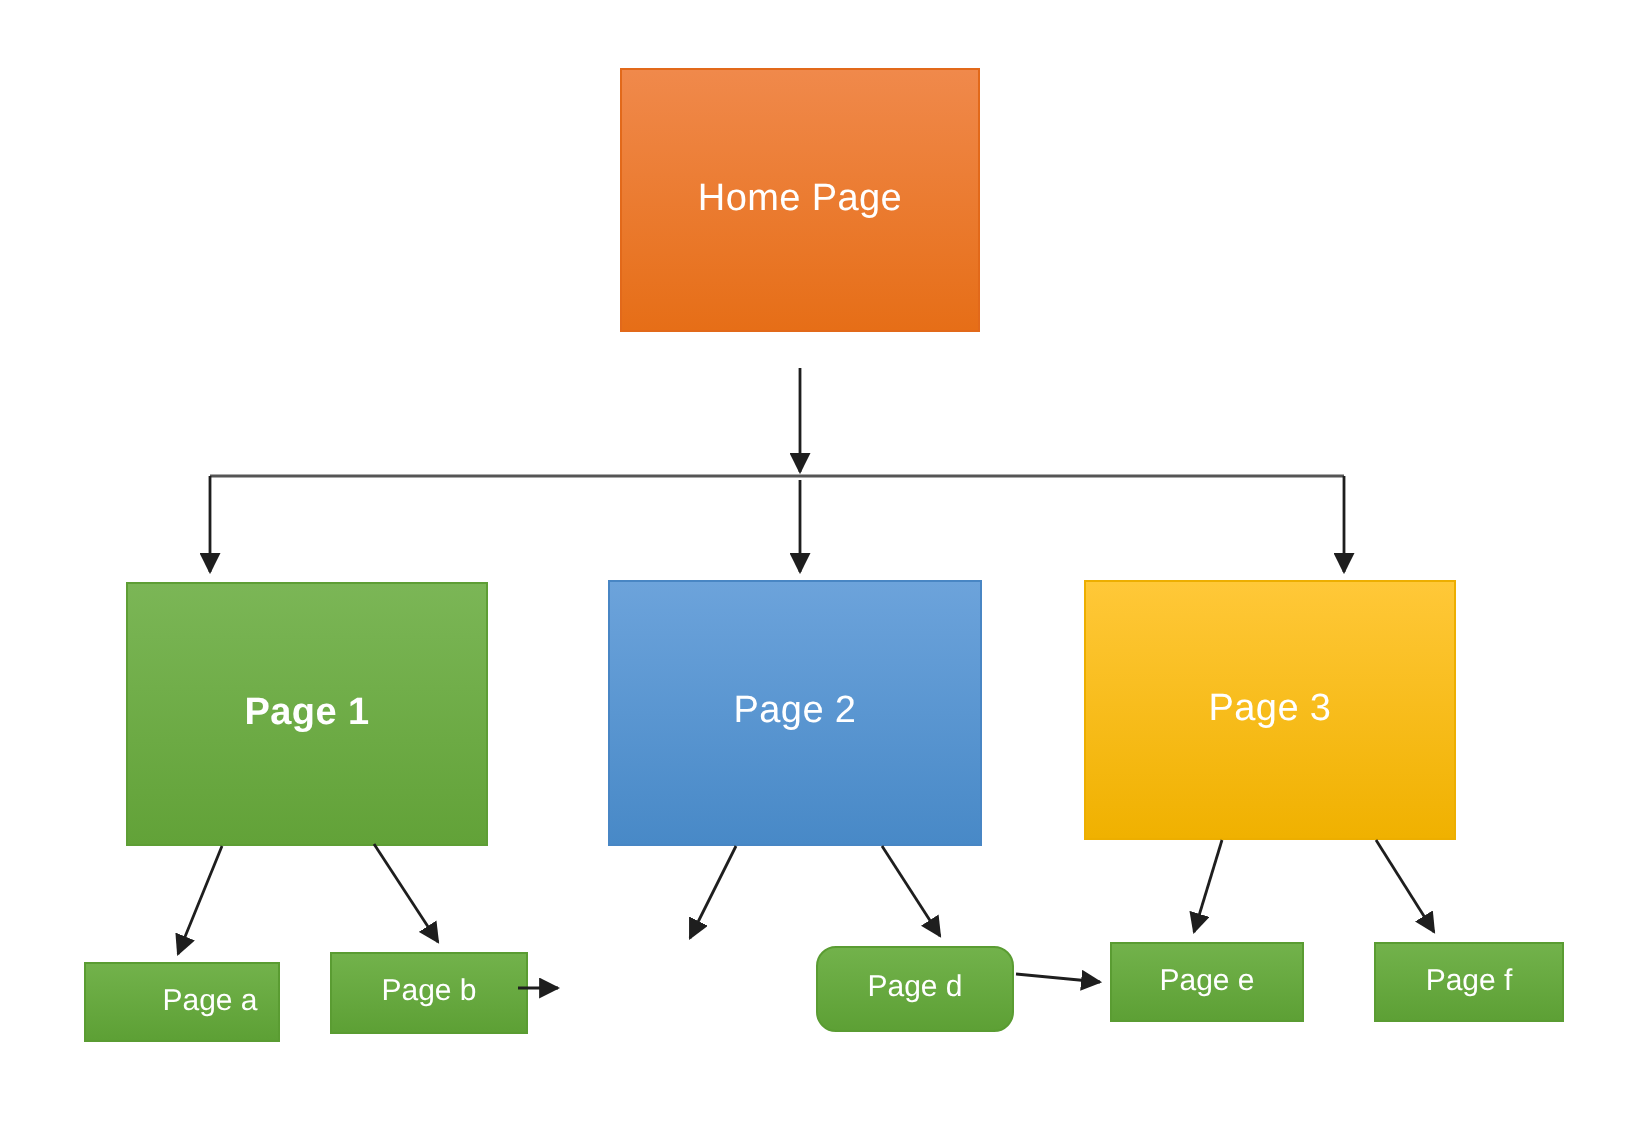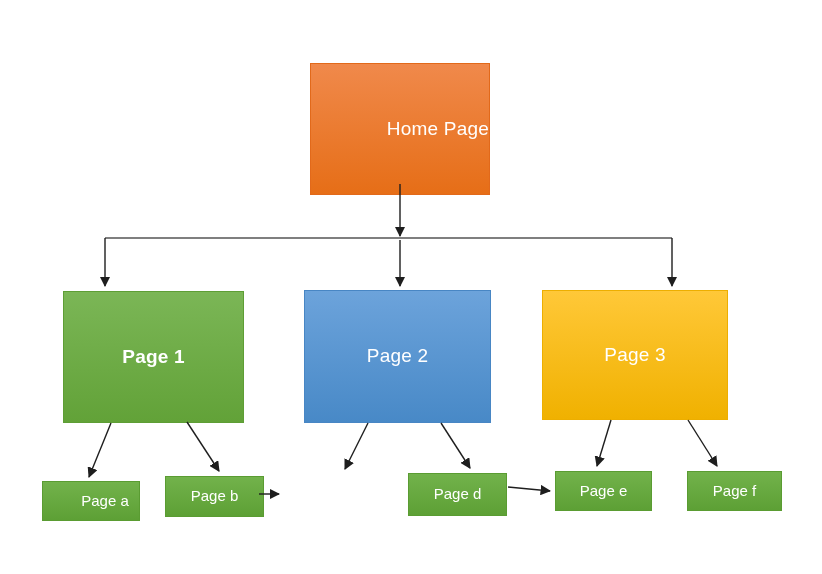--- a/index.html
+++ b/index.html
@@ -47,21 +47,21 @@
     <path class="edge" d="M111,423 L89,477" fill="none" stroke="#1E1E1E" stroke-width="1.4" marker-end="url(#ah)"></path>
     <path class="edge" d="M187,422 L219,471" fill="none" stroke="#1E1E1E" stroke-width="1.4" marker-end="url(#ah)"></path>
     <path class="edge" d="M368,423 L345,469" fill="none" stroke="#1E1E1E" stroke-width="1.4" marker-end="url(#ah)"></path>
     <path class="edge" d="M441,423 L470,468" fill="none" stroke="#1E1E1E" stroke-width="1.4" marker-end="url(#ah)"></path>
     <path class="edge" d="M611,420 L597,466" fill="none" stroke="#1E1E1E" stroke-width="1.4" marker-end="url(#ah)"></path>
     <path class="edge" d="M688,420 L717,466" fill="none" stroke="#1E1E1E" stroke-width="1.4" marker-end="url(#ah)"></path>
     <path class="edge" d="M259,494 L279,494" fill="none" stroke="#1E1E1E" stroke-width="1.4" marker-end="url(#ah)"></path>
     <path class="edge" d="M508,487 L550,491" fill="none" stroke="#1E1E1E" stroke-width="1.4" marker-end="url(#ah)"></path>
   </svg>
 
-  <div class="node big" style="left: 310px; top: 63px; width: 180px; height: 132px; background: linear-gradient(rgb(240, 137, 75) 0%, rgb(230, 110, 23) 100%); border-color: rgb(226, 105, 26); color: rgb(255, 255, 255); justify-content: flex-end;">
+  <div class="node big" style="left: 310px; top: 34px; width: 180px; height: 132px; background: linear-gradient(rgb(240, 137, 75) 0%, rgb(230, 110, 23) 100%); border-color: rgb(226, 105, 26); color: rgb(255, 255, 255);">
     <span class="node-label">Home Page</span>
   </div>
 
   <div class="node big" style="left: 63px; top: 291px; width: 181px; height: 132px; background: linear-gradient(rgb(123, 182, 86) 0%, rgb(98, 162, 56) 100%); border-color: rgb(94, 158, 53); color: rgb(255, 255, 255); font-weight: bold;">
     <span class="node-label">Page 1</span>
   </div>
 
   <div class="node big" style="left: 304px; top: 290px; width: 187px; height: 133px; background: linear-gradient(rgb(108, 163, 219) 0%, rgb(72, 137, 199) 100%); border-color: rgb(72, 134, 196); color: rgb(255, 255, 255);">
     <span class="node-label">Page 2</span>
   </div>
@@ -72,21 +72,21 @@
 
   <div class="node small" style="left: 42px; top: 481px; width: 98px; height: 40px; background: linear-gradient(rgb(114, 178, 75) 0%, rgb(93, 160, 53) 100%); border-color: rgb(90, 156, 50); color: rgb(255, 255, 255); padding-left: 28px;">
     <span class="node-label">Page a</span>
   </div>
 
   <div class="node small" style="left: 165px; top: 476px; width: 99px; height: 41px; background: linear-gradient(rgb(114, 178, 75) 0%, rgb(93, 160, 53) 100%); border-color: rgb(90, 156, 50); color: rgb(255, 255, 255);">
     <span class="node-label">Page b</span>
   </div>
 
 
-  <div class="node small" style="left: 408px; top: 473px; width: 99px; height: 43px; background: linear-gradient(rgb(114, 178, 75) 0%, rgb(93, 160, 53) 100%); border-color: rgb(90, 156, 50); color: rgb(255, 255, 255);">
+  <div class="node small" style="left: 408px; top: 473px; width: 99px; height: 43px; background: linear-gradient(rgb(114, 178, 75) 0%, rgb(93, 160, 53) 100%); border-color: rgb(90, 156, 50); color: rgb(255, 255, 255); border-radius: 10px;">
     <span class="node-label">Page d</span>
   </div>
 
   <div class="node small" style="left: 555px; top: 471px; width: 97px; height: 40px; background: linear-gradient(rgb(114, 178, 75) 0%, rgb(93, 160, 53) 100%); border-color: rgb(90, 156, 50); color: rgb(255, 255, 255);">
     <span class="node-label">Page e</span>
   </div>
 
   <div class="node small" style="left: 687px; top: 471px; width: 95px; height: 40px; background: linear-gradient(rgb(114, 178, 75) 0%, rgb(93, 160, 53) 100%); border-color: rgb(90, 156, 50); color: rgb(255, 255, 255);">
     <span class="node-label">Page f</span>
   </div>

